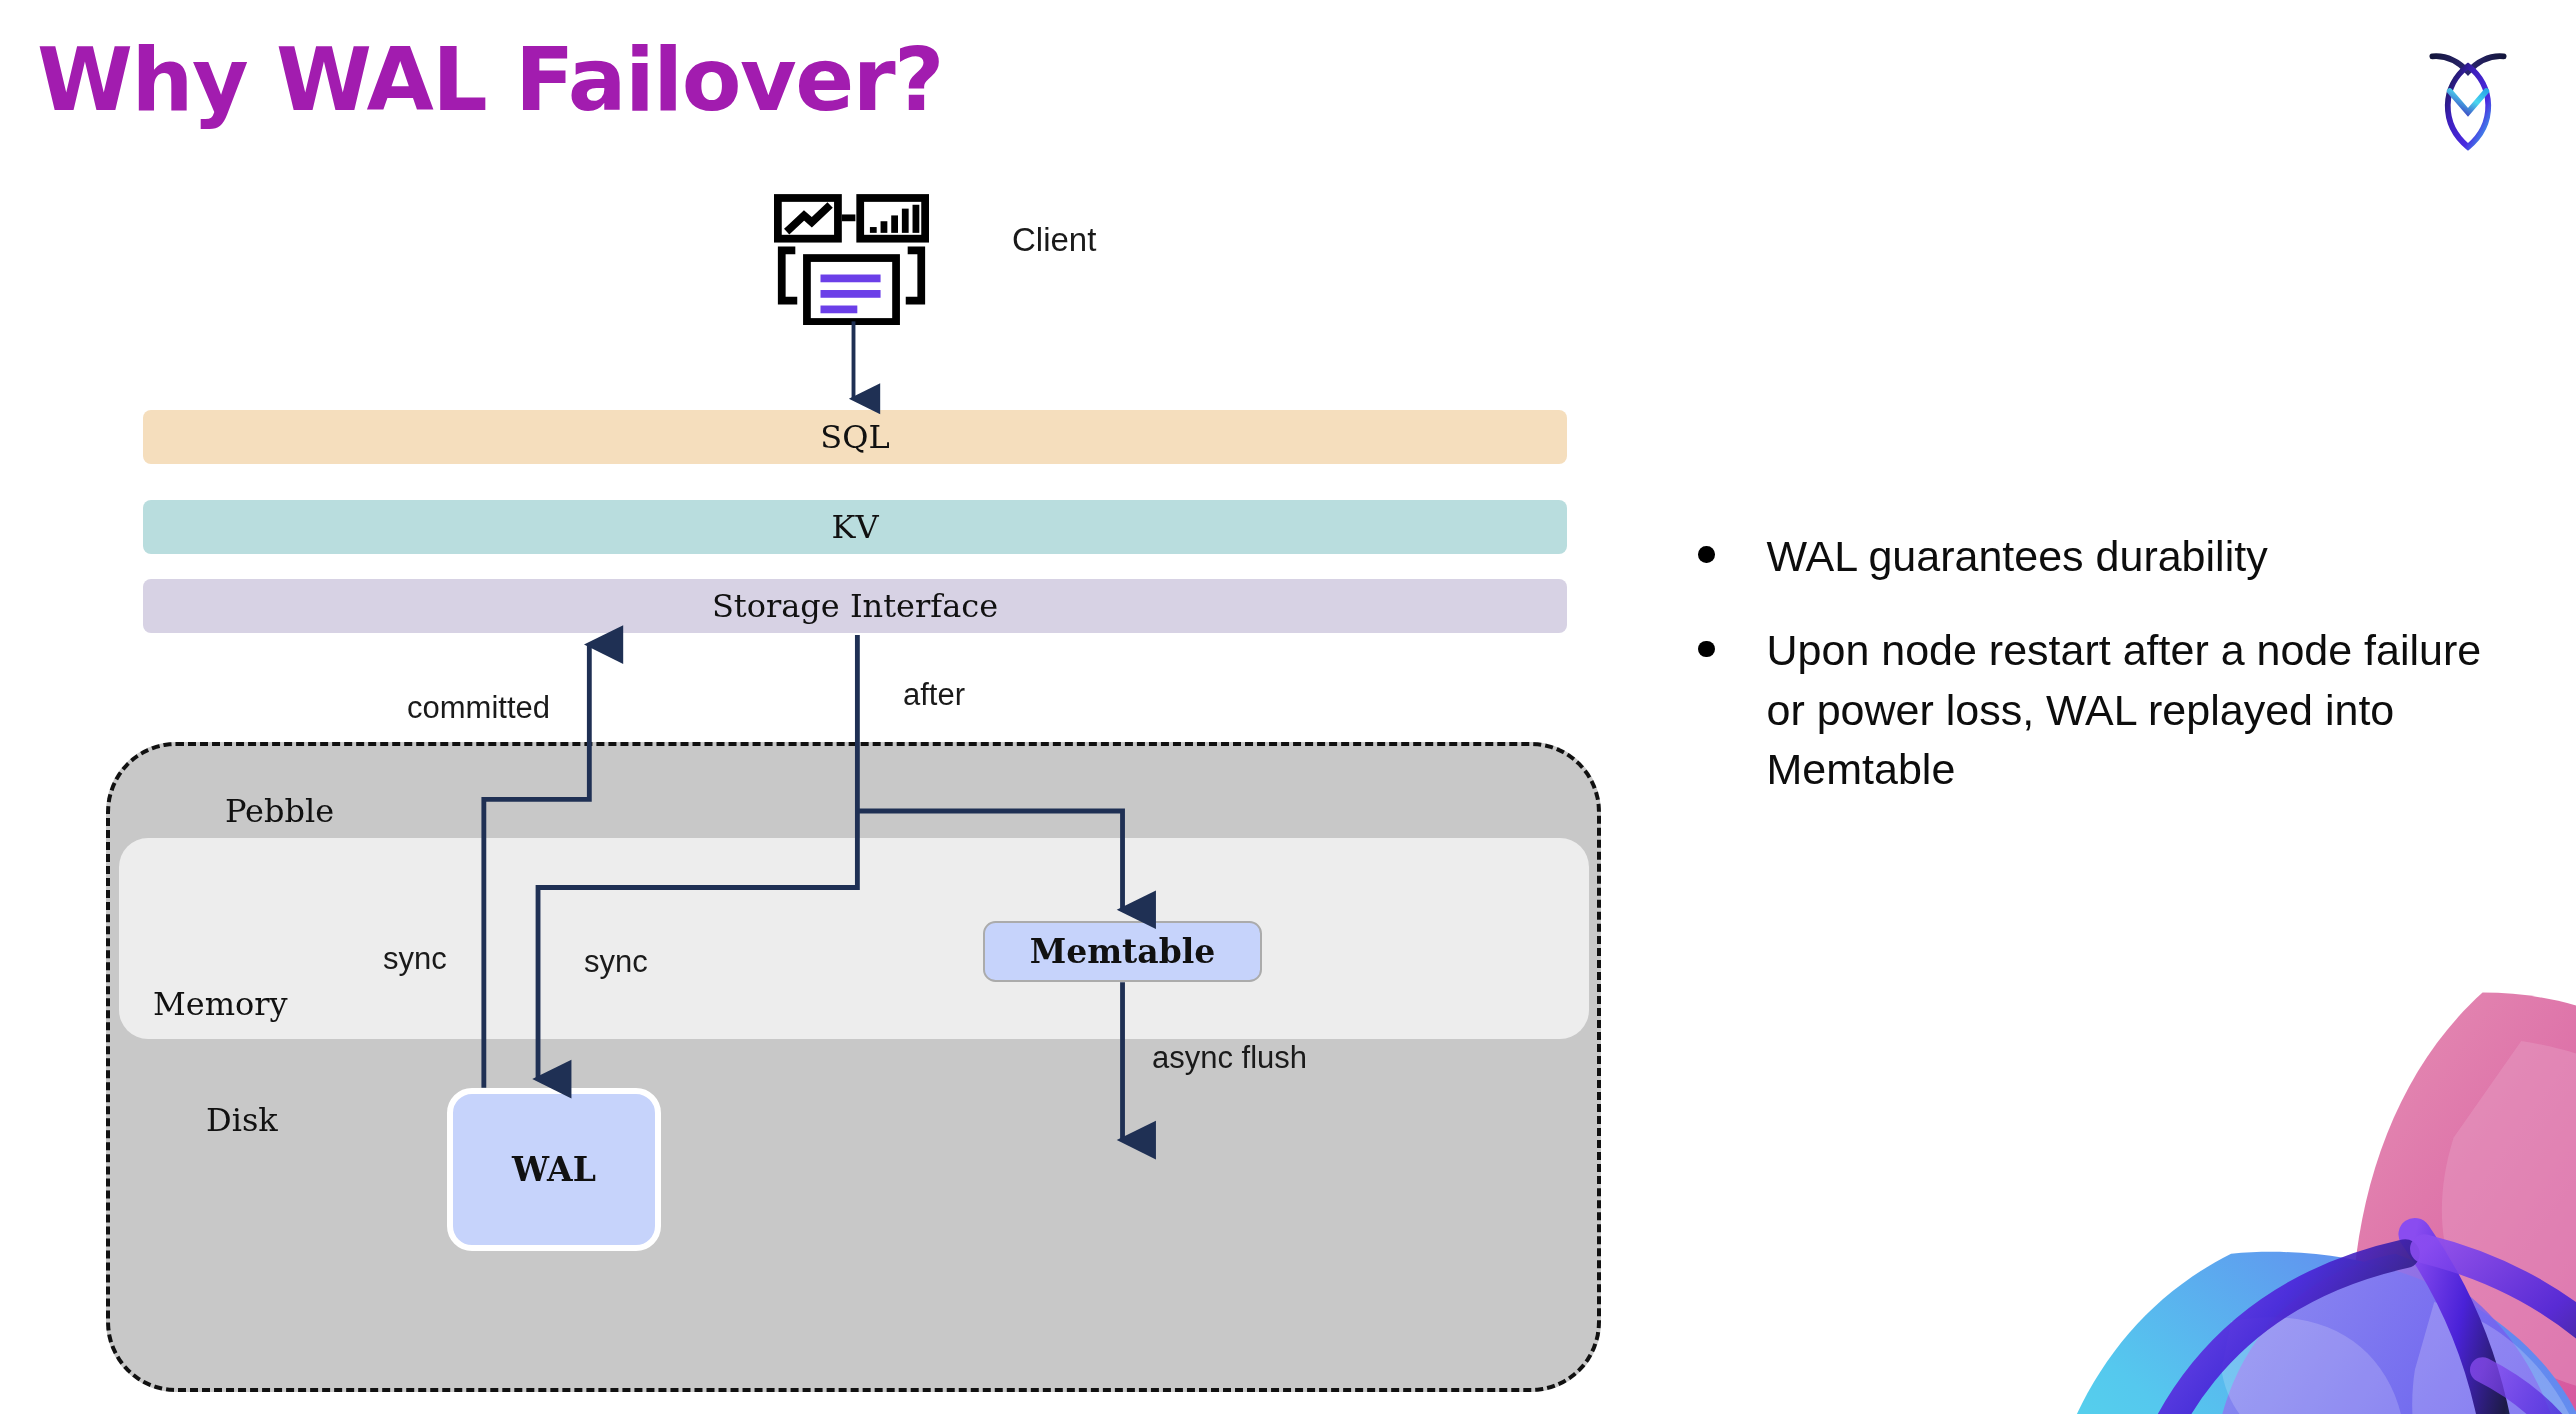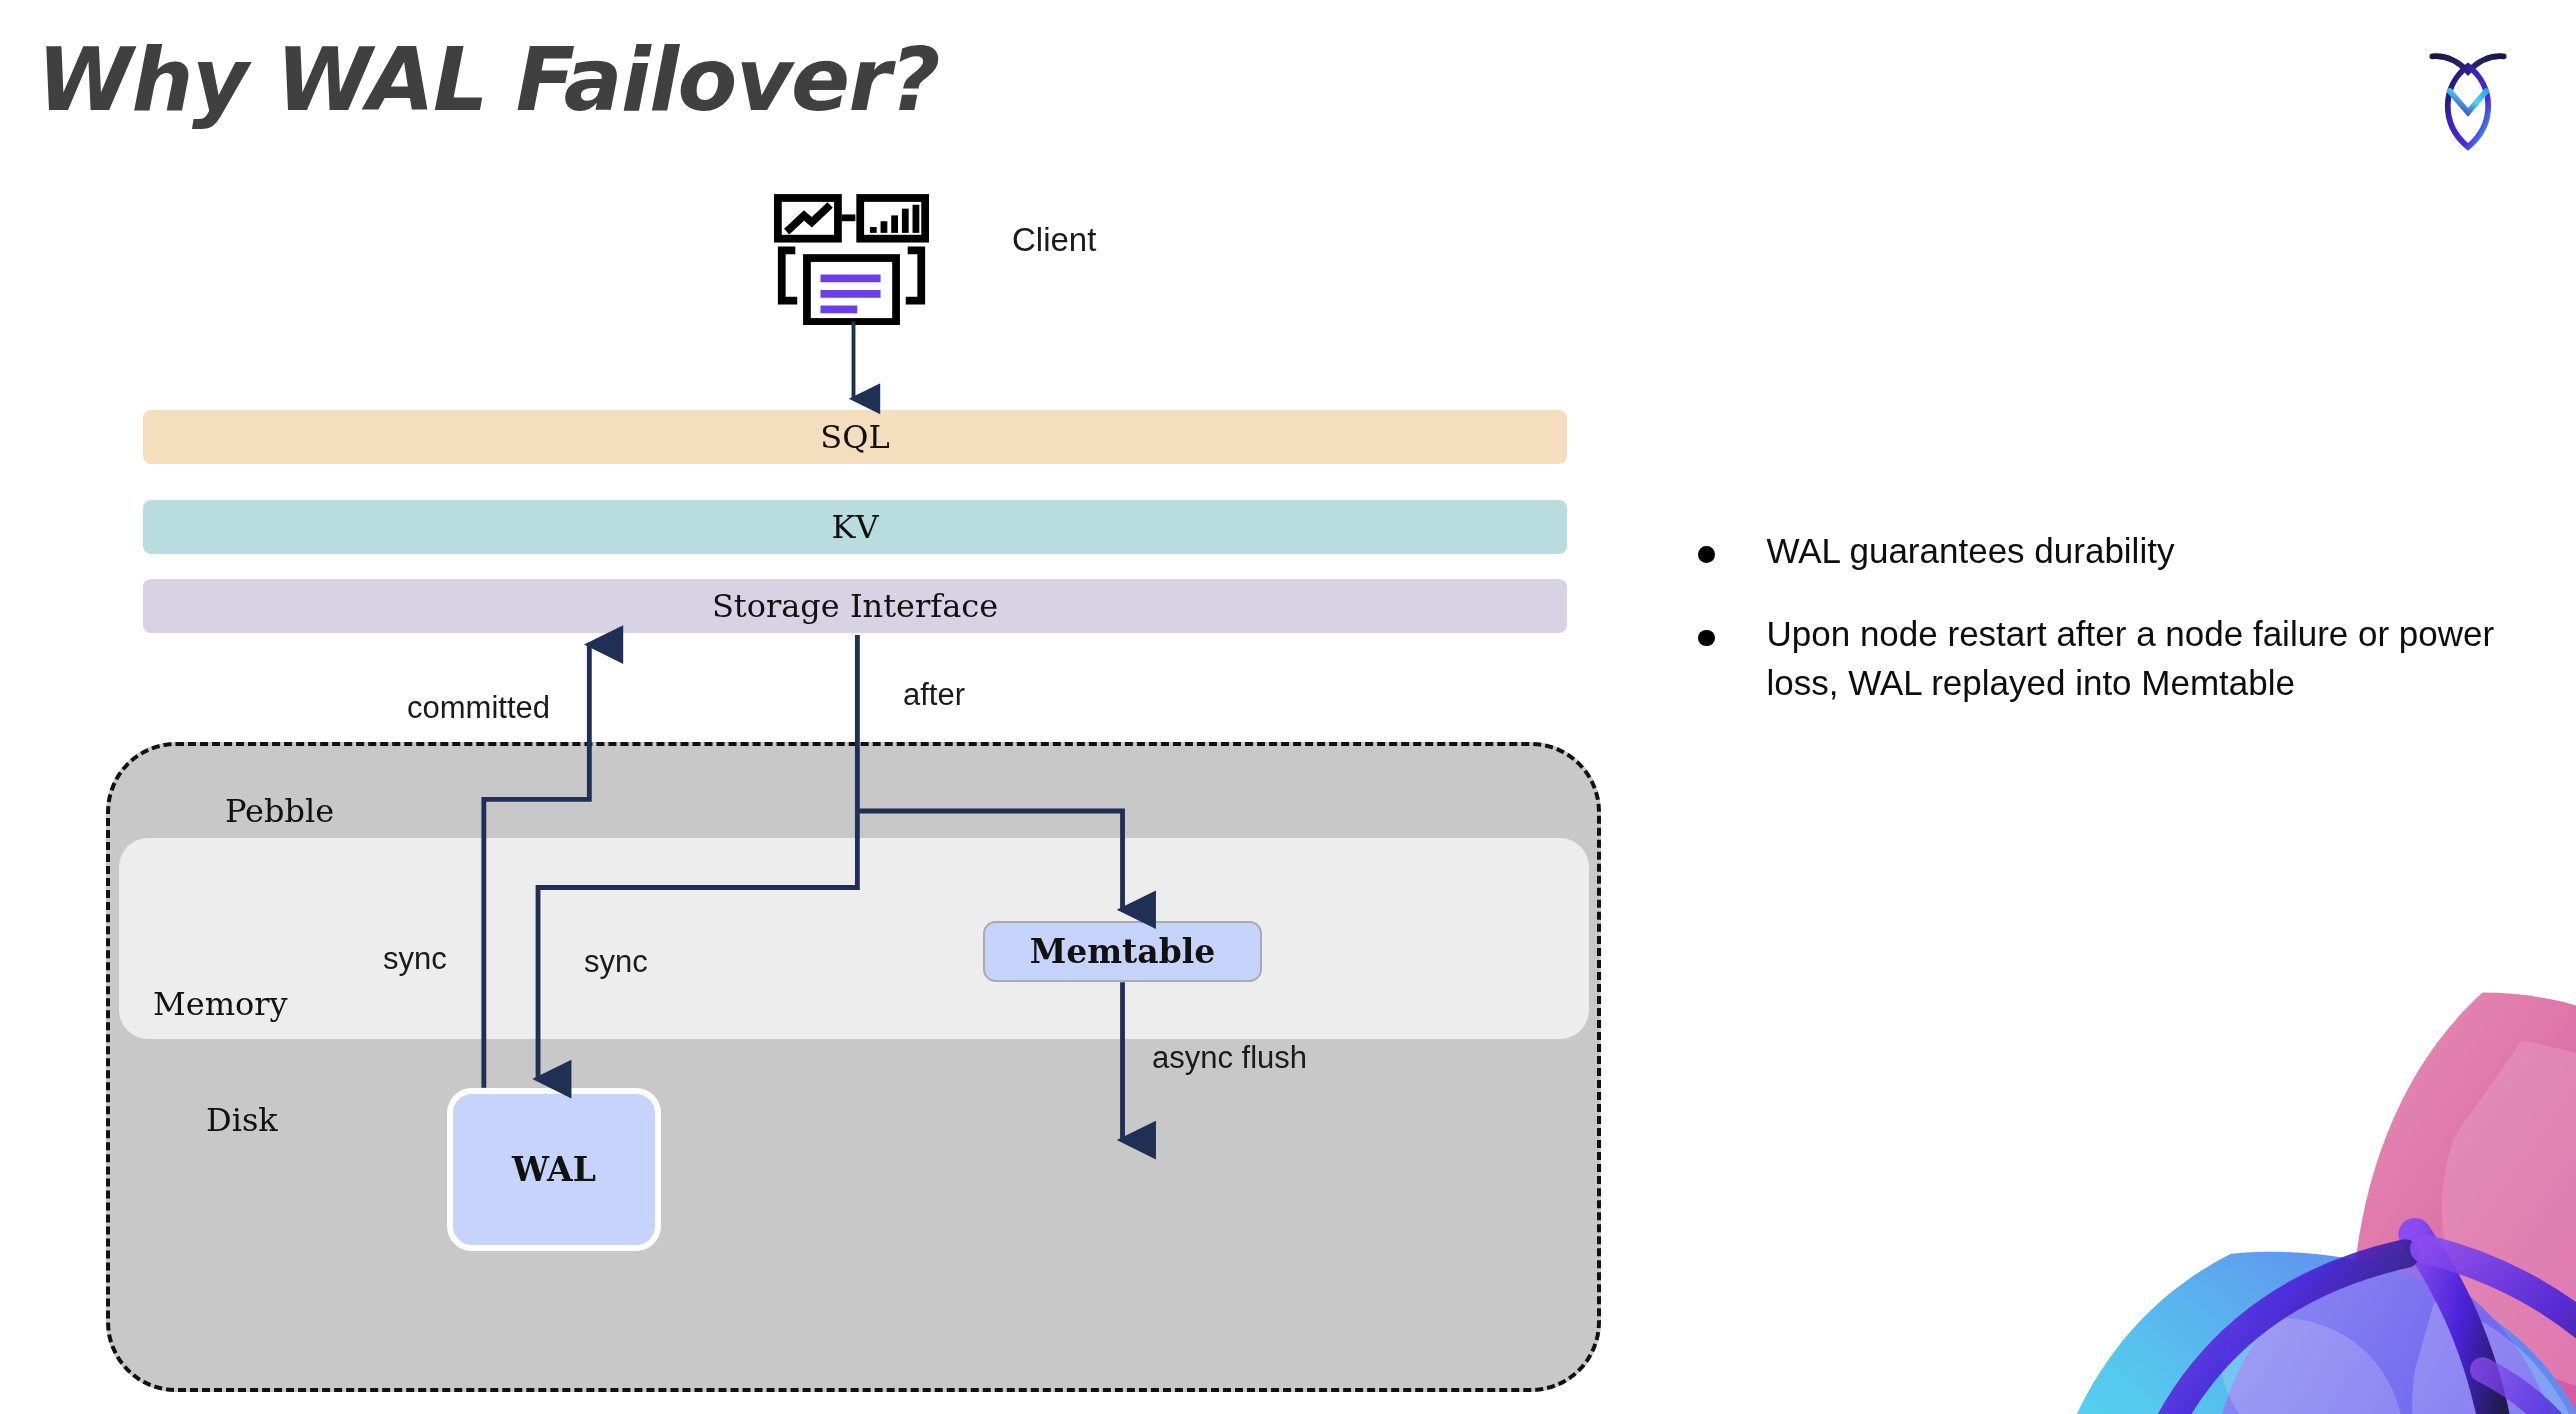--- a/index.html
+++ b/index.html
@@ -21,23 +21,22 @@
 
   
   #page-title {
     position: absolute;
     left: 37px; top: 37px;
     font-family: "DejaVu Sans", sans-serif;
     font-weight: 700;
     font-size: 87px;
     line-height: 1.0;
     letter-spacing: -1.5px;
-    color: #404040;
+    color: #a21caf;
     white-space: nowrap;
-    font-style: italic;
   }
 
   
   #brand-logo {
     position: absolute;
     left: 2415px; top: 35px;
     width: 106px; height: 116px;
   }
 
   
@@ -191,21 +190,21 @@
   .bullet-dot {
     flex: 0 0 auto;
     width: 16.5px; height: 16.5px;
     border-radius: 50%;
     background: #000000;
     margin-top: 19.4px;
     margin-right: 52px;
   }
   .bullet-text {
     font-family: "Liberation Sans", sans-serif;
-    font-size: 35px;
+    font-size: 43px;
     line-height: 1.38;
     color: #0d0d0d;
   }
 </style>
 </head>
 <body>
 
 <div class="slide">
 
   <div id="page-title">Why WAL Failover?</div>

